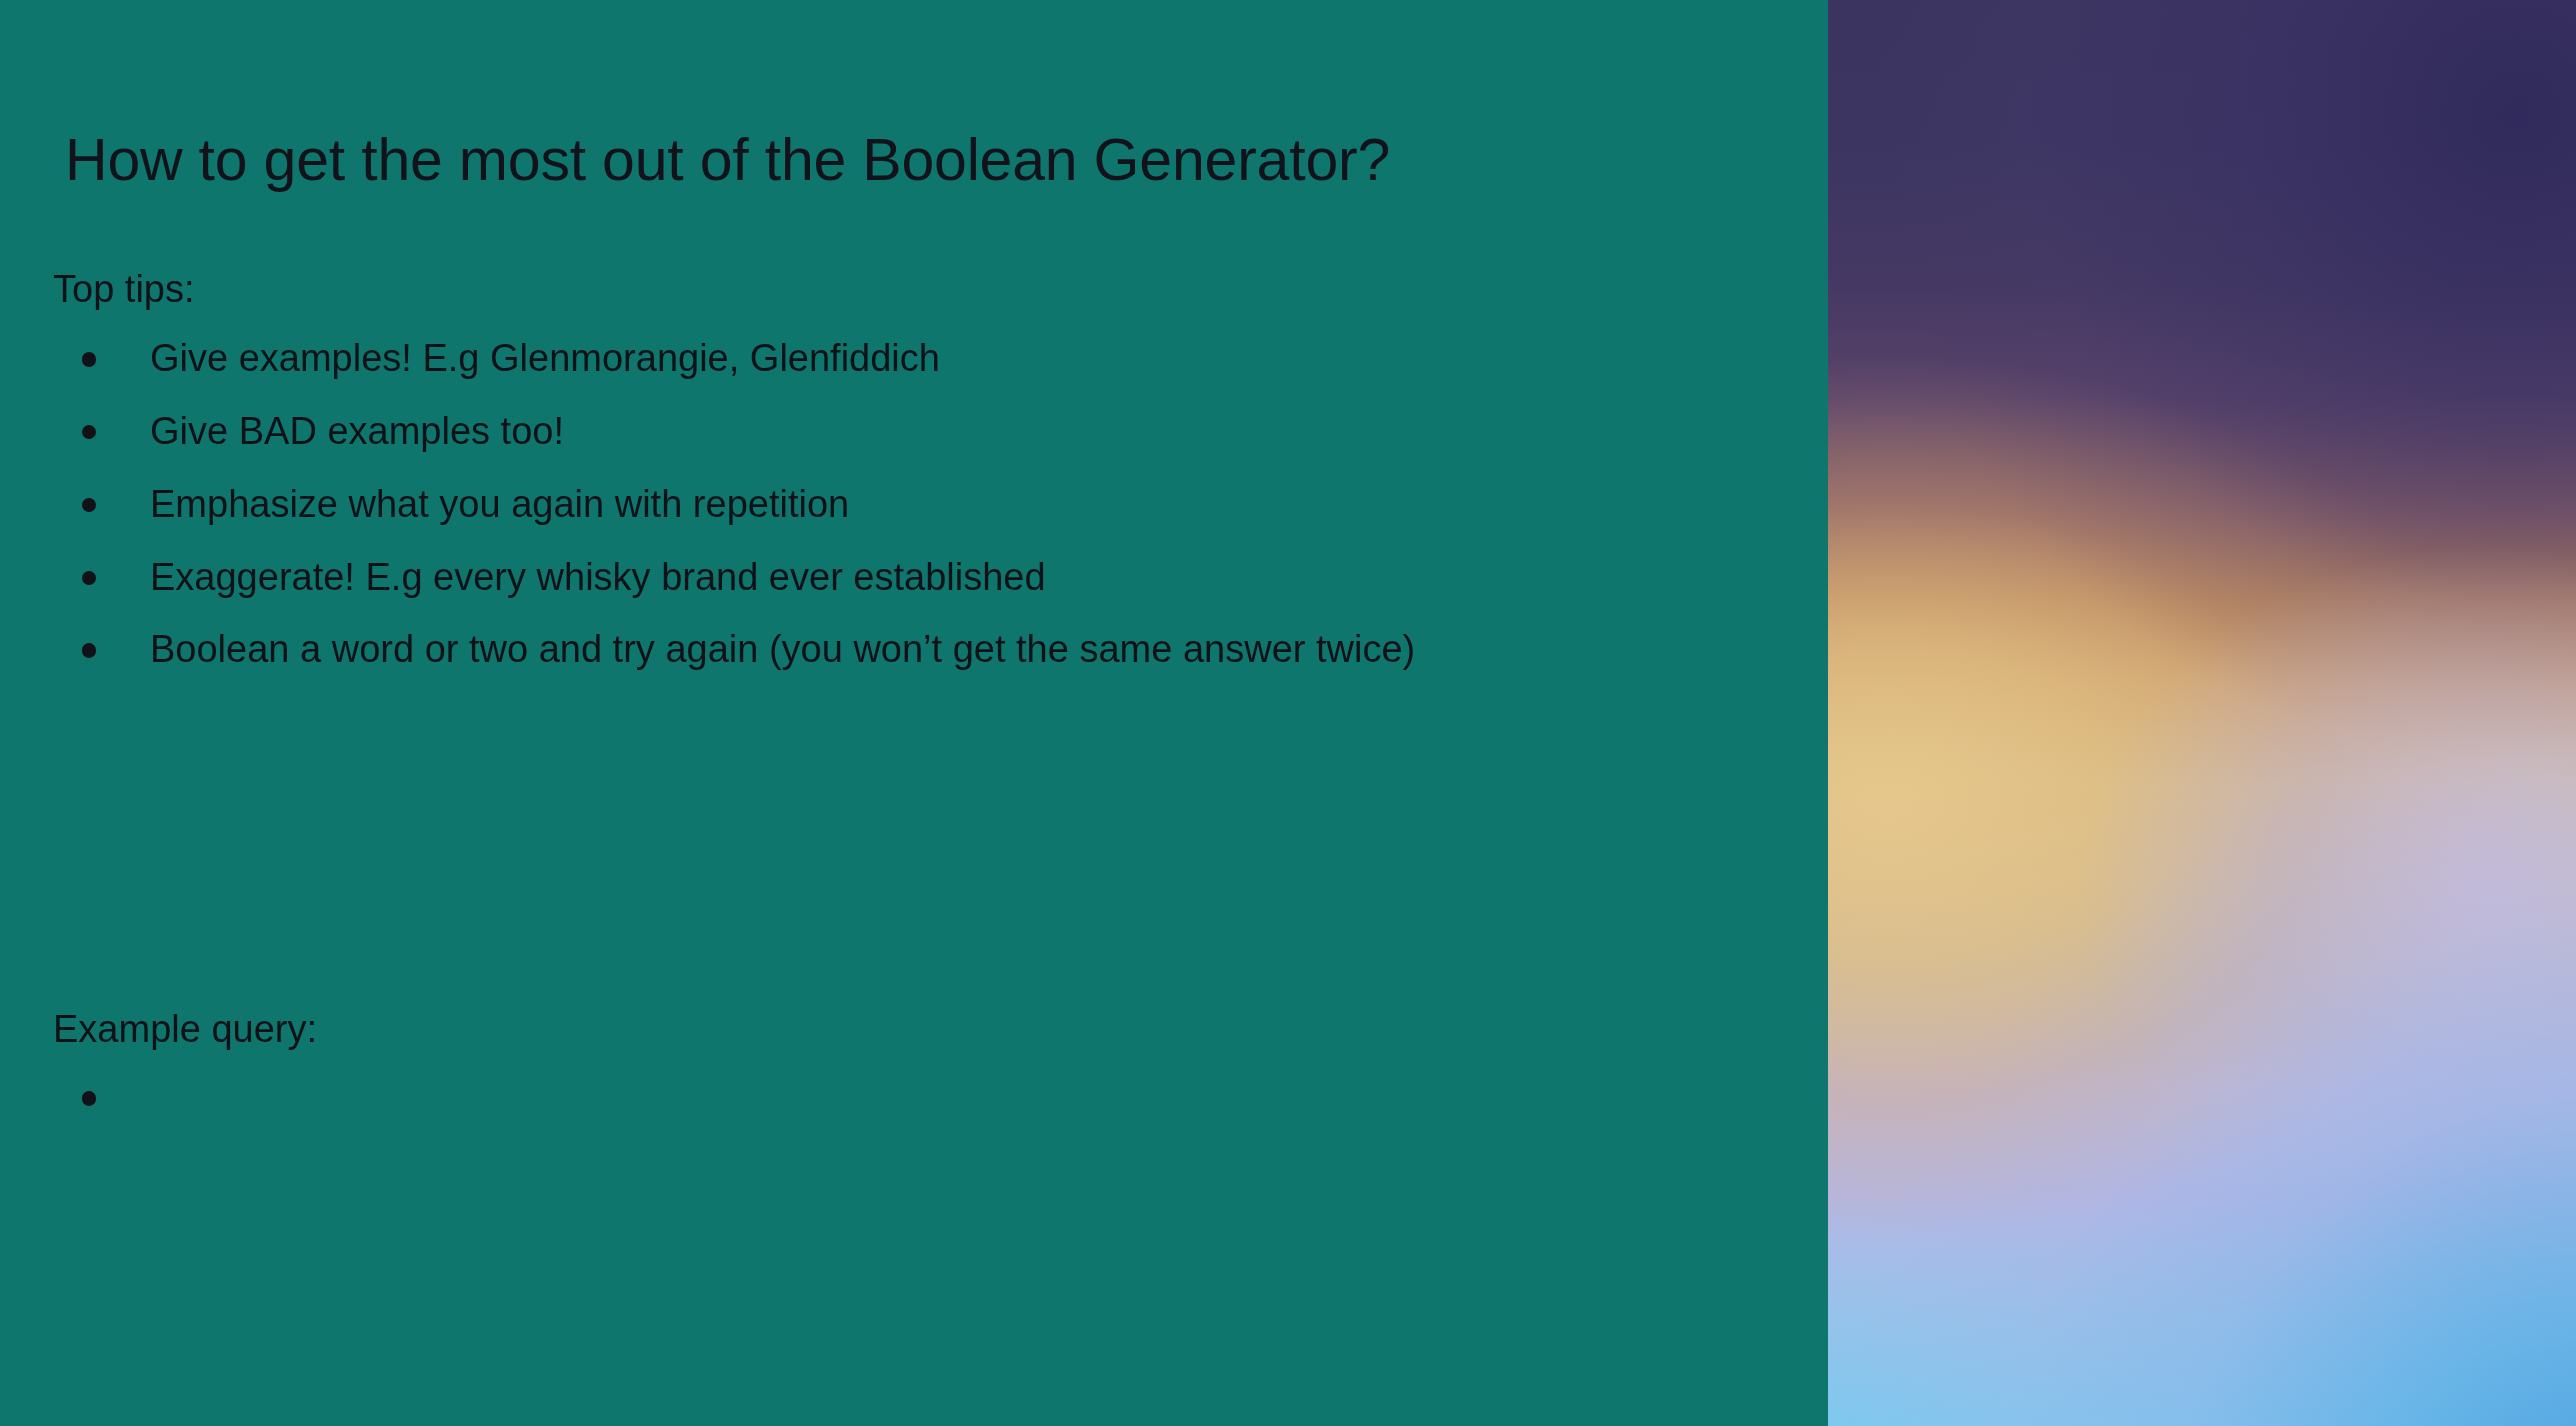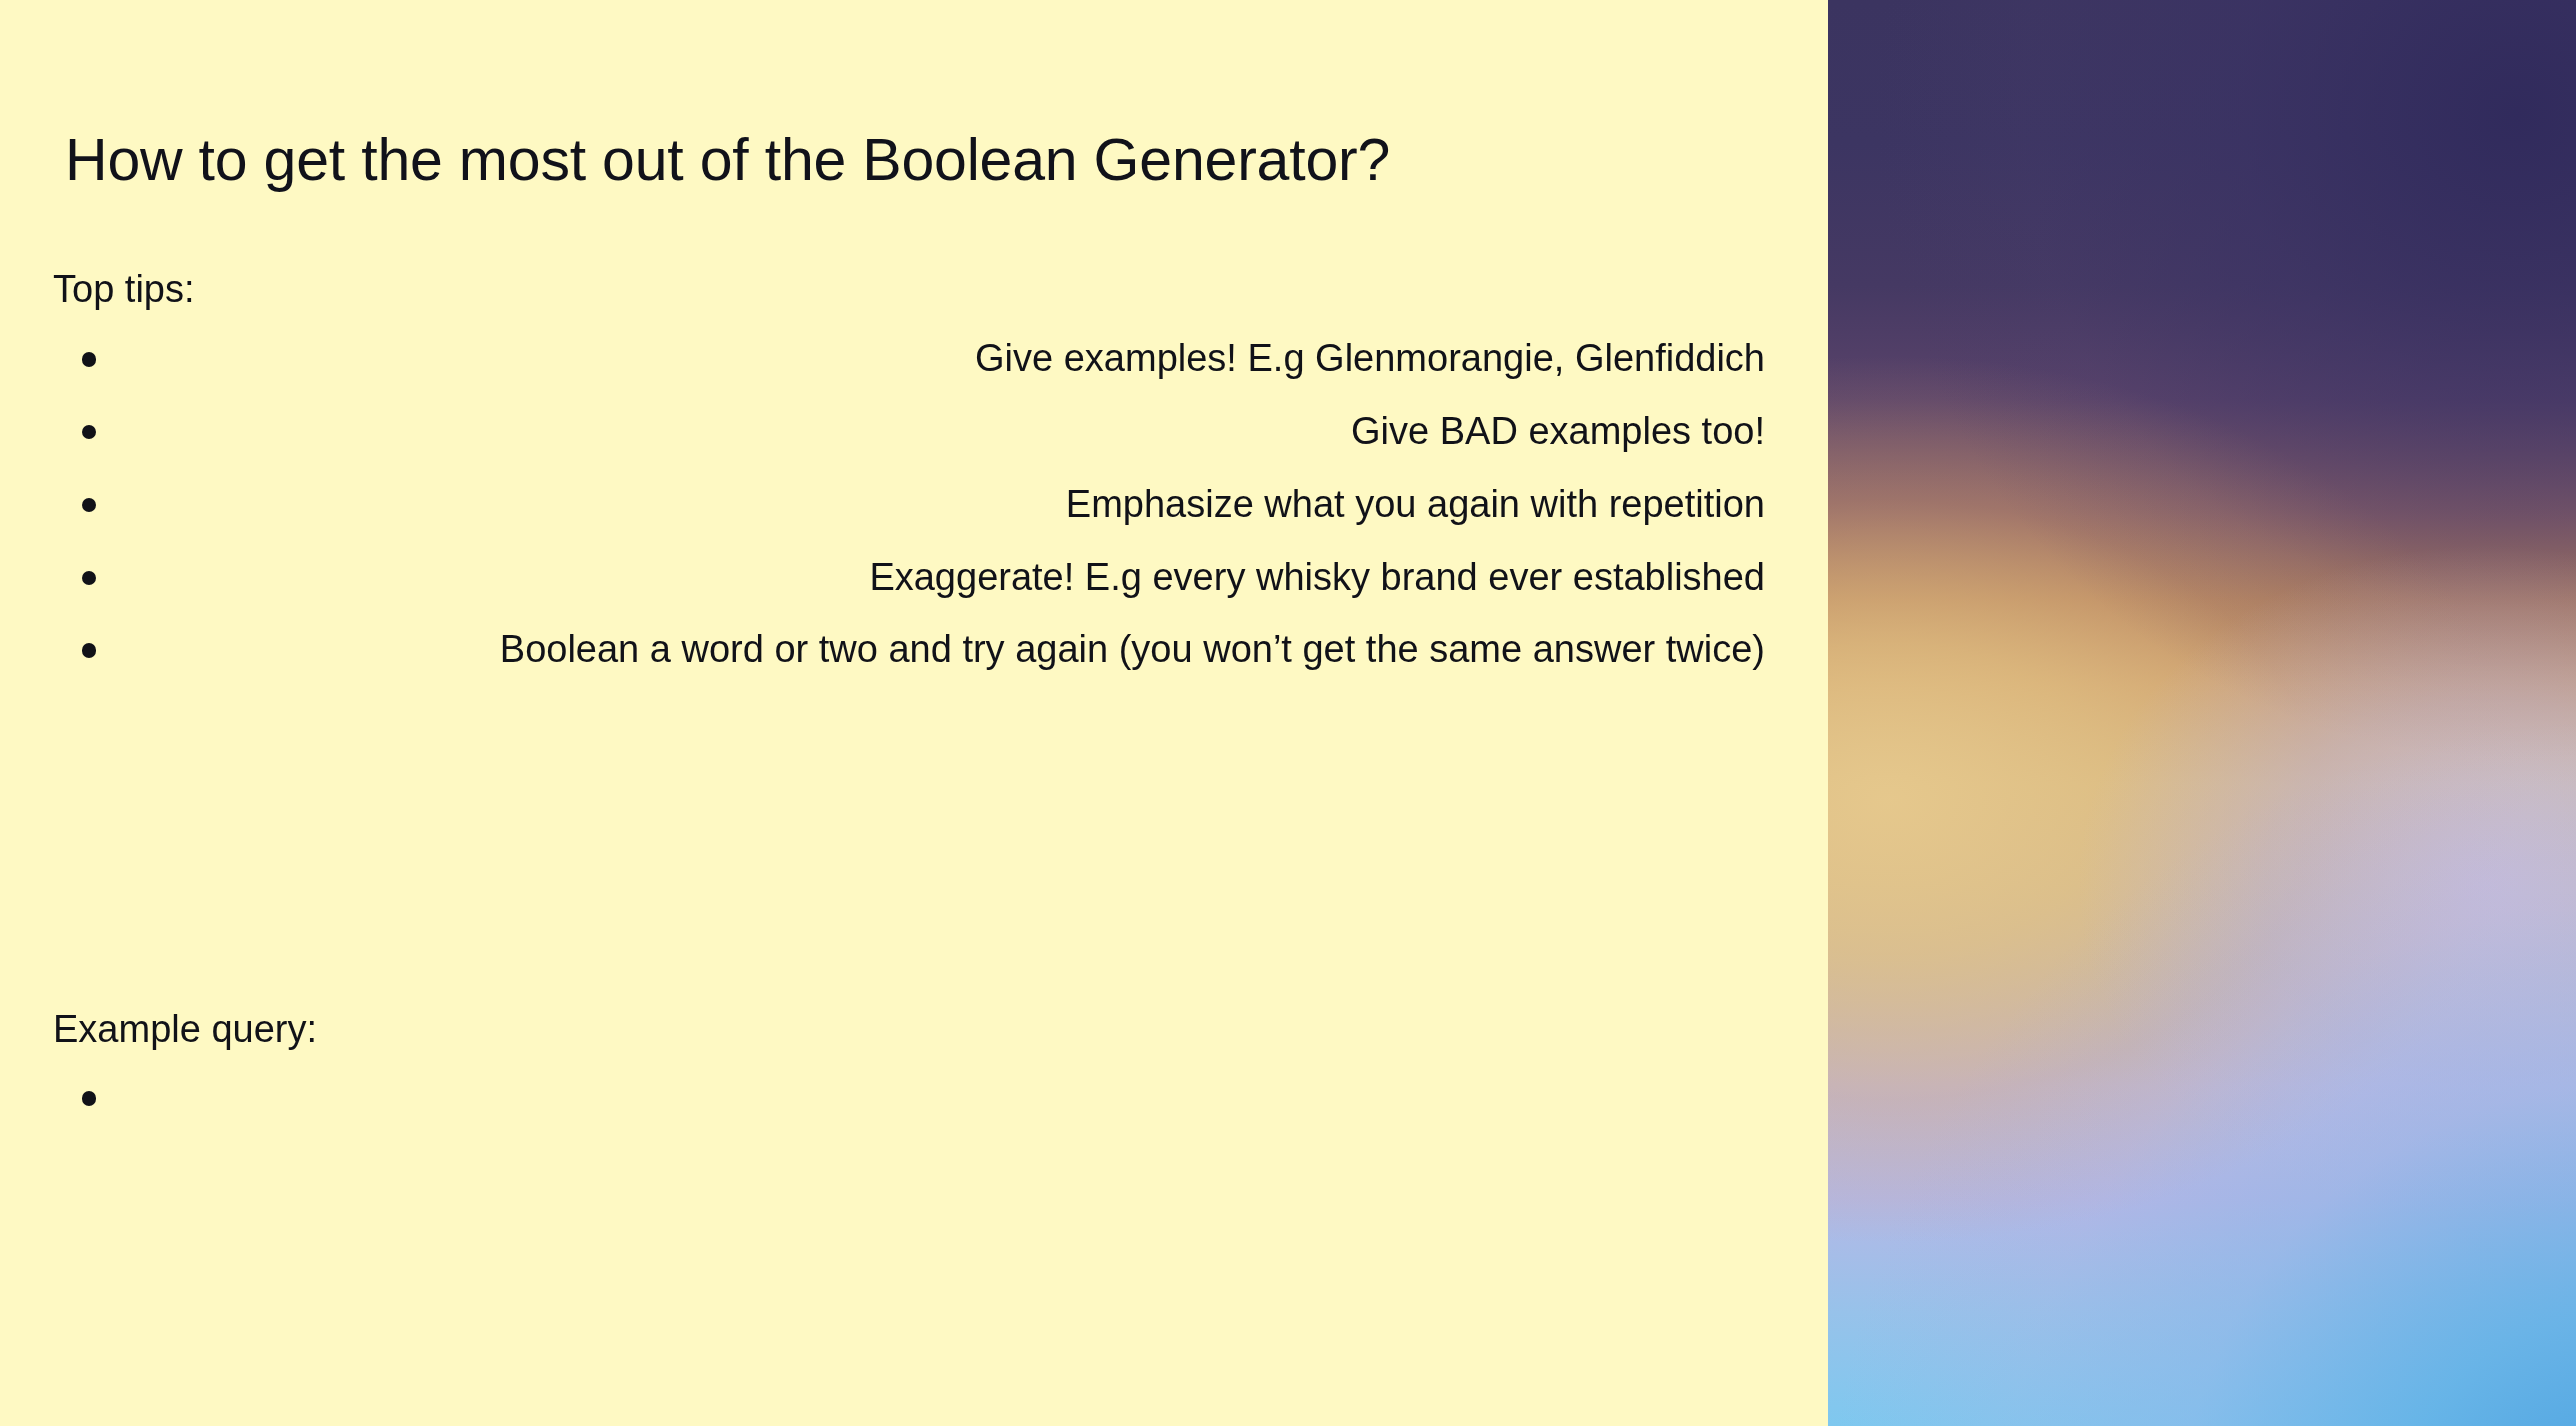--- a/index.html
+++ b/index.html
@@ -13,21 +13,21 @@
     height: 1427px;
     overflow: hidden;
     font-family: "Liberation Sans", sans-serif;
     -webkit-font-smoothing: antialiased;
   }
 
   .slide {
     position: relative;
     width: 2576px;
     height: 1427px;
-    background: #fef9c3;
+    background: #0f766e;
     overflow: hidden;
   }
 
   
   .gradient-panel {
     position: absolute;
     top: 0;
     left: 1828px;
     width: 748px;
     height: 1427px;
@@ -138,21 +138,20 @@
     line-height: 1.45;
     color: #111218;
     font-weight: 400;
     margin: 0 0 13.3px 0;
   }
 
   ul.bullets {
     list-style: none;
     margin: 0;
     padding: 0;
-    text-align: right;
   }
 
   ul.bullets li {
     position: relative;
     padding-left: 97px;
     font-size: 38px;
     line-height: 1.52;
     color: #111218;
     font-weight: 400;
   }

